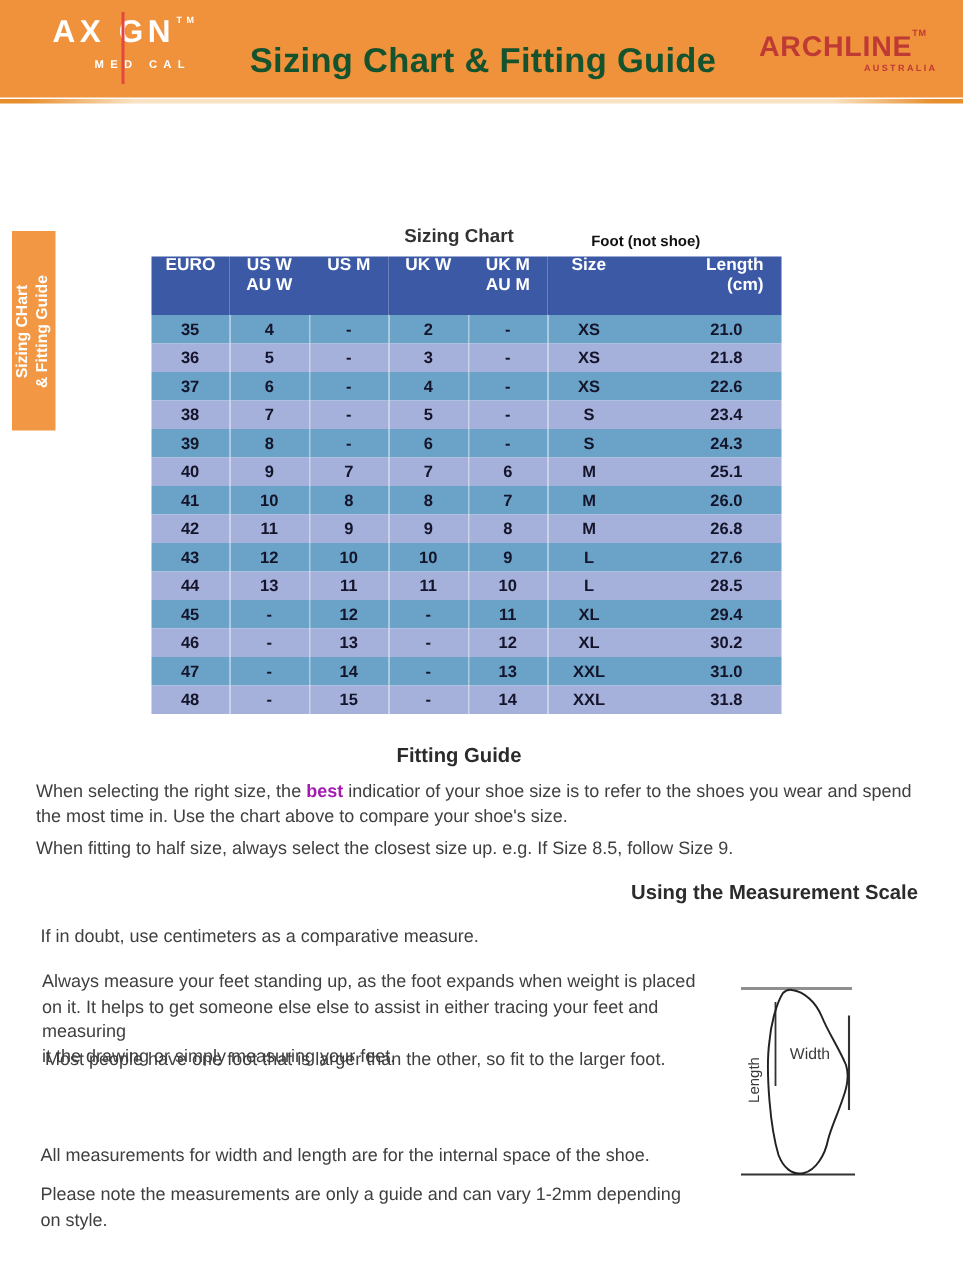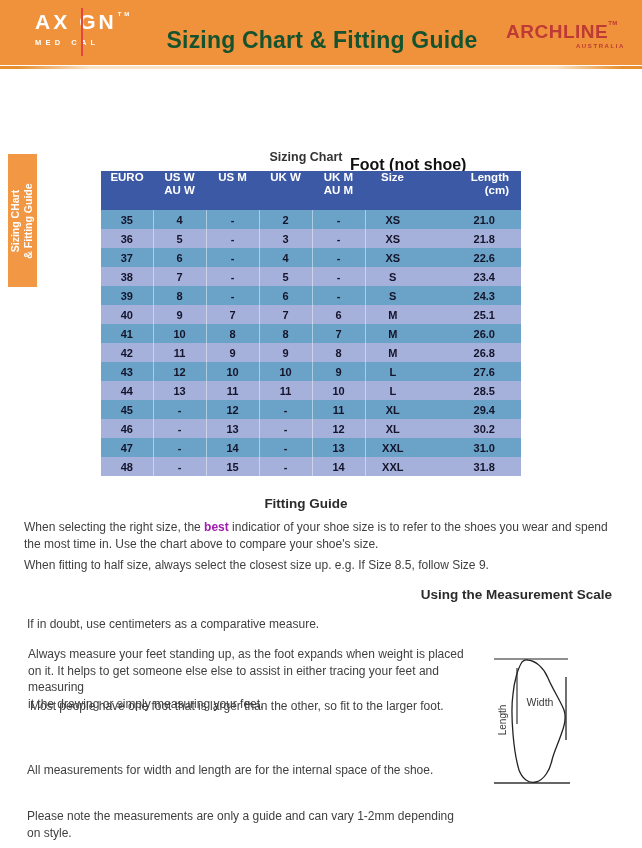--- a/index.html
+++ b/index.html
@@ -12,40 +12,40 @@
   .banner { position:absolute; left:0; top:0; width:642px; height:65px; background:#F0913C; }
   .banner-rule {
     position:absolute; left:0; top:66px; width:642px; height:3px;
     background:linear-gradient(to right,#E78F2E 0px,#E78F2E 18px,#FAE3C4 90px,#FAE3C4 555px,#E78F2E 622px,#E78F2E 642px);
   }
   .axign { position:absolute; left:35px; top:10px; width:100px; height:48px; color:#fff; }
   .axign-word { position:relative; font-size:21px; font-weight:bold; letter-spacing:3px; display:flex; }
   .axign-gap { display:inline-block; width:9px; }
   .axign-line { position:absolute; left:46px; top:-2px; width:2px; height:48px; background:#E2483F; }
   .axign-tm { font-size:6px; font-weight:bold; vertical-align:top; position:relative; top:1px; left:1px; }
-  .axign-sub { margin-top:4px; font-size:7.5px; font-weight:bold; letter-spacing:4.2px; display:flex; }
+  .axign-sub { margin-top:4px; font-size:7.5px; font-weight:bold; letter-spacing:4.2px; display:flex;margin-left:28px; }
   .axign-sub .axign-gap2 { display:inline-block; width:7px; }
   .banner-title {
     position:absolute; left:140px; top:27px; width:364px; text-align:center;
     color:#14532d; font-size:23px; font-weight:bold; letter-spacing:0.2px;
   }
   .archline { position:absolute; left:506px; top:21px; width:125px; color:#BE3A34; }
   .archline-name { font-size:19px; font-weight:bold; letter-spacing:0.5px; }
   .archline-tm { font-size:6px; vertical-align:top; position:relative; top:-1px; }
   .archline-sub { font-size:6px; font-weight:bold; letter-spacing:1.6px; text-align:right; margin-top:0px; padding-right:6px; }
   
   .side-tab { position:absolute; left:8px; top:154px; width:29px; height:133px; background:#F29845; }
   .side-tab-rot {
     position:absolute; left:50%; top:50%; width:133px; height:28px;
     transform:translate(-50%,-50%) rotate(-90deg);
     text-align:center; color:#ffffff; font-weight:bold; font-size:10.5px; line-height:13px; white-space:nowrap;
   }
   
   .sizing-title { position:absolute; left:101px; top:150px; width:410px; text-align:center; font-size:12.5px; font-weight:bold; color:#333333; }
-  .foot-note   { position:absolute; left:350px; top:156px; width:161px; text-align:left; font-size:16px; font-weight:bold; color:#111111; }
+  .foot-note   { position:absolute; left:350px; top:156px; width:161px; text-align:center; font-size:10px; font-weight:bold; color:#111111; }
   table.sizing { position:absolute; left:101px; top:171px; width:420px; border-collapse:collapse; table-layout:fixed; }
   table.sizing th, table.sizing td { font-family:"Liberation Sans", sans-serif; }
   table.sizing thead th {
     background:#3C59A6; color:#ffffff; font-size:11.5px; font-weight:bold; line-height:13px;
     height:39px; vertical-align:top; padding-top:0; text-align:center;
   }
   table.sizing thead th.col-len { text-align:right; padding-right:12px; }
   table.sizing td {
     height:19px; text-align:center; font-size:11px; font-weight:bold; color:#14142A; vertical-align:middle;
   }
@@ -272,21 +272,21 @@
 the most time in. Use the chart above to compare your shoe's size.</span></div>
   <div class="para" style="left:24px; top:557px; width:600px;">When fitting to half size, always select the closest size up. e.g. If Size 8.5, follow Size 9.</div>
 
   <div class="h-center" style="top:587px;text-align:right;">Using the Measurement Scale</div>
   <div class="para" style="left:27px; top:616px; width:600px;">If in doubt, use centimeters as a comparative measure.</div>
   <div class="para" style="left:30px; top:698px; width:600px;">Most people have one foot that is larger than the other, so fit to the larger foot.</div>
   <div class="para" style="left:28px; top:646px; width:462px;">Always measure your feet standing up, as the foot expands when weight is placed
 on it. It helps to get someone else else to assist in either tracing your feet and measuring
 it the drawing or simply measuring your feet.</div>
   <div class="para" style="left:27px; top:762px; width:600px;">All measurements for width and length are for the internal space of the shoe.</div>
-  <div class="para" style="left:27px; top:788px; width:600px;margin-top:20px;">Please note the measurements are only a guide and can vary 1-2mm depending
+  <div class="para" style="left:27px; top:788px; width:600px;">Please note the measurements are only a guide and can vary 1-2mm depending
 on style.</div>
 
   <svg class="diagram" viewBox="0 0 110 145">
     <line x1="24" y1="11" x2="98" y2="11" stroke="#8F8F8F" stroke-width="2"></line>
     <line x1="24" y1="135" x2="100" y2="135" stroke="#333333" stroke-width="1.4"></line>
     <line x1="47" y1="20" x2="47" y2="76" stroke="#333333" stroke-width="1.2"></line>
     <line x1="96" y1="29" x2="96" y2="92" stroke="#333333" stroke-width="1.4"></line>
     <path d="M 58,12
              C 66,13 74,20 78,30
              C 82,40 90,52 94,62

